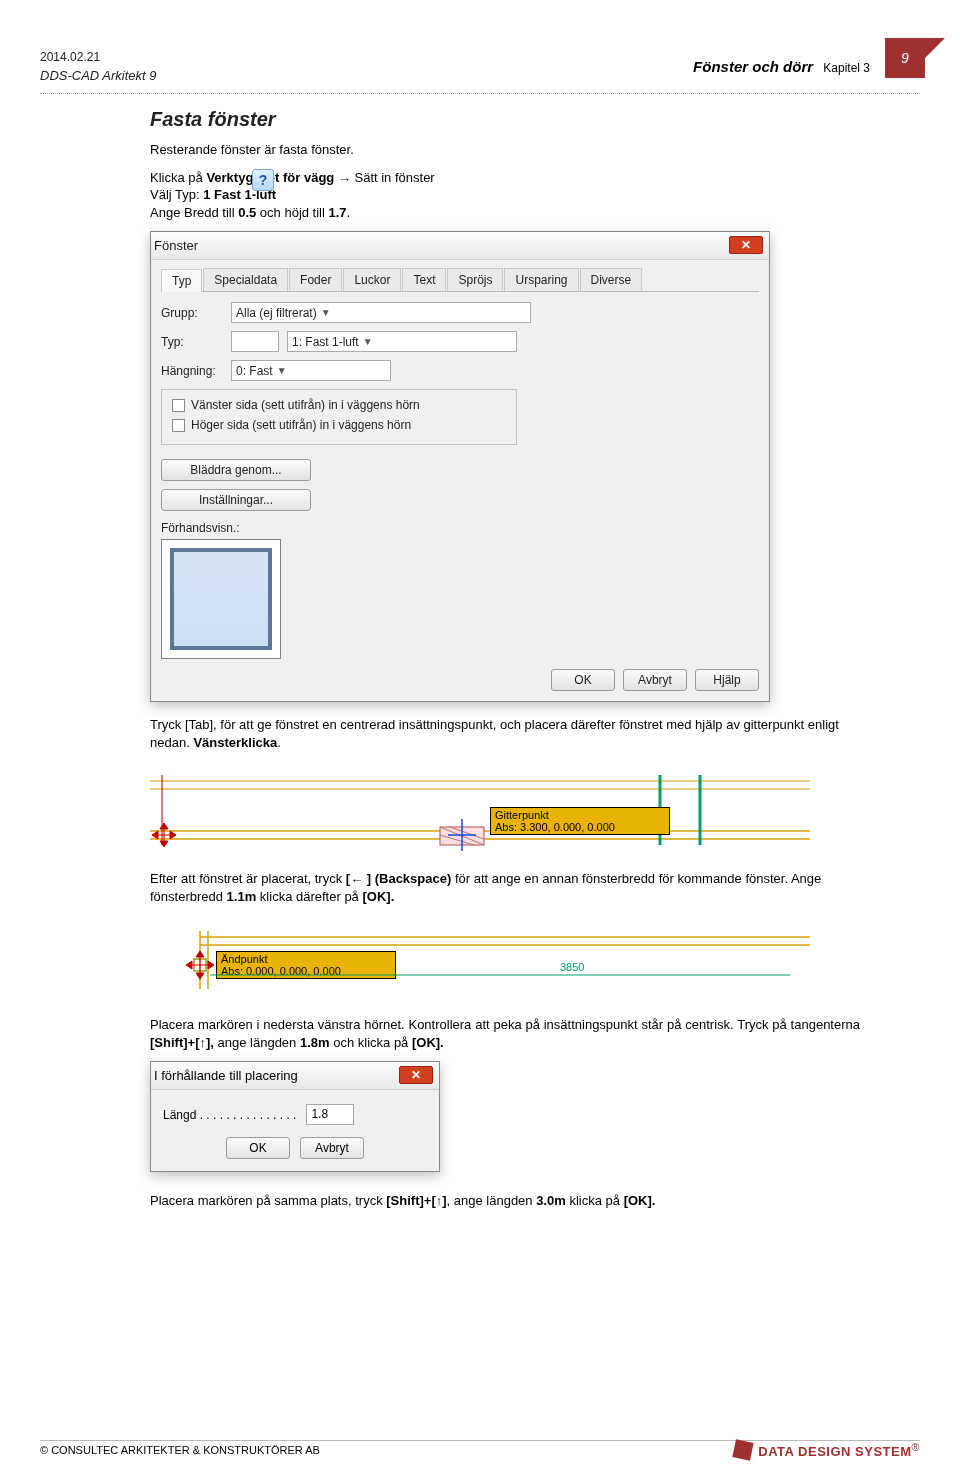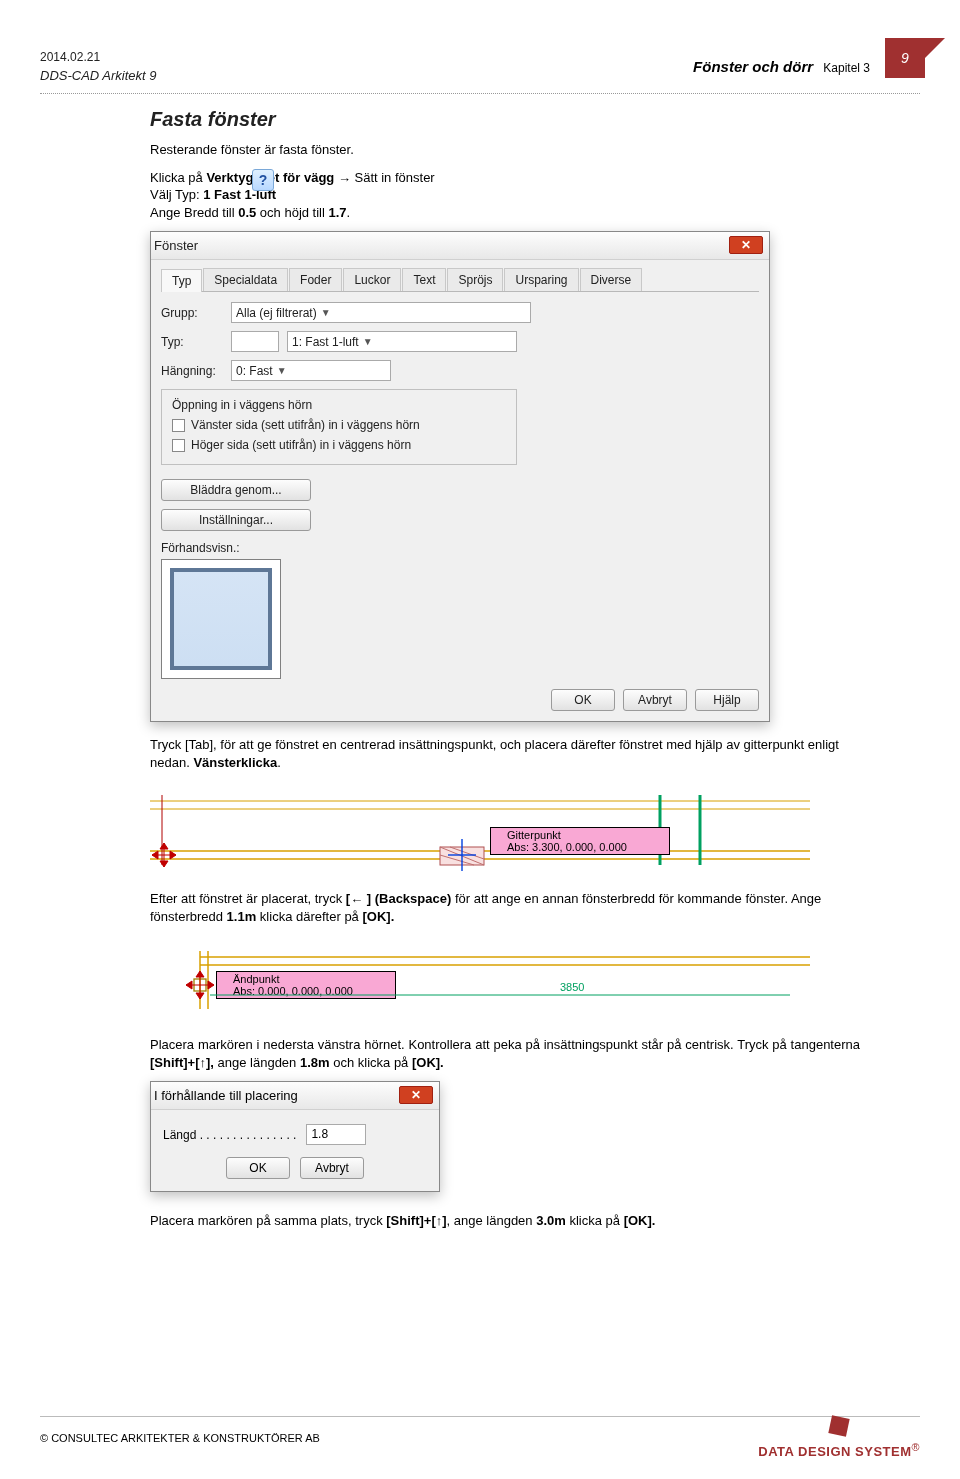--- a/index.html
+++ b/index.html
@@ -185,39 +185,39 @@
   .small-dialog {
     border: 1px solid #888;
     background: #f0f0f0;
     width: 290px;
     box-shadow: 0 4px 12px rgba(0,0,0,0.25);
     font-size: 12px;
     margin: 8px 0 20px 0;
   }
 
   .tooltip-box {
-    background: #f9a8d4;
+    background: #eab308;
     border: 1px solid #000;
-    padding: 1px 16px;
+    padding: 1px 4px;
     font-size: 11px;
     white-space: nowrap;
   }
 
   .footer {
     position: absolute;
     bottom: 20px;
     left: 40px;
     right: 40px;
     border-top: 1px solid #bbb;
     display: flex;
     justify-content: space-between;
     align-items: center;
     font-size: 11px;
   }
-  .dds-logo { display:flex; align-items:center; gap:6px; font-size: 13px; letter-spacing: 0.5px; flex-direction: column; }
+  .dds-logo { display:flex; align-items:center; gap:6px; font-size: 13px; letter-spacing: 0.5px; }
   .dds-cube { width:18px; height:18px; background:#a03030; transform: rotate(12deg); }
   .dds-text { color:#444; }
   .dds-text .red { color:#a03030; font-weight: bold; }
 </style>
 </head>
 <body>
 
 <div class="page-header">
   <div class="page-number-corner">9</div>
   <div class="header-date">2014.02.21</div>
@@ -281,21 +281,20 @@
             </span>
           </div>
           <div class="form-row">
             <span class="lbl">Hängning:</span>
             <span class="combo" style="width:160px">
               <span>0: Fast</span>
               <span class="arrow">▼</span>
             </span>
           </div>
           <div class="groupbox">
-            <div style="font-size:12px; margin-bottom:6px;">Öppning in i väggens hörn</div>
             <div class="chkrow">
               <span class="chk"></span>
               <span>Vänster sida (sett utifrån) in i väggens hörn</span>
             </div>
             <div class="chkrow">
               <span class="chk"></span>
               <span>Höger sida (sett utifrån) in i väggens hörn</span>
             </div>
           </div>
         </div>
@@ -389,21 +388,21 @@
   </p>
 
   
   <div class="small-dialog">
     <div class="dialog-titlebar">
       <span class="dialog-title">I förhållande till  placering</span>
       <span class="dialog-close">✕</span>
     </div>
     <div style="padding:14px 12px 8px 12px; display:flex; align-items:center; gap:10px;">
       <span>Längd . . . . . . . . . . . . . . .</span>
-      <span class="textfield" style="width:60px">1.8</span>
+      <span class="textfield" style="width:48px">1.8</span>
     </div>
     <div style="display:flex; justify-content:center; gap:10px; padding:4px 0 12px 0;">
       <span class="btn">OK</span>
       <span class="btn">Avbryt</span>
     </div>
   </div>
 
   <p class="para">
     <span>Placera markören på samma plats, tryck </span><span class="bold">[Shift]+[↑]</span><span>, ange längden </span><span class="bold">3.0m</span><span> klicka på </span><span class="bold">[OK].</span>
   </p>

